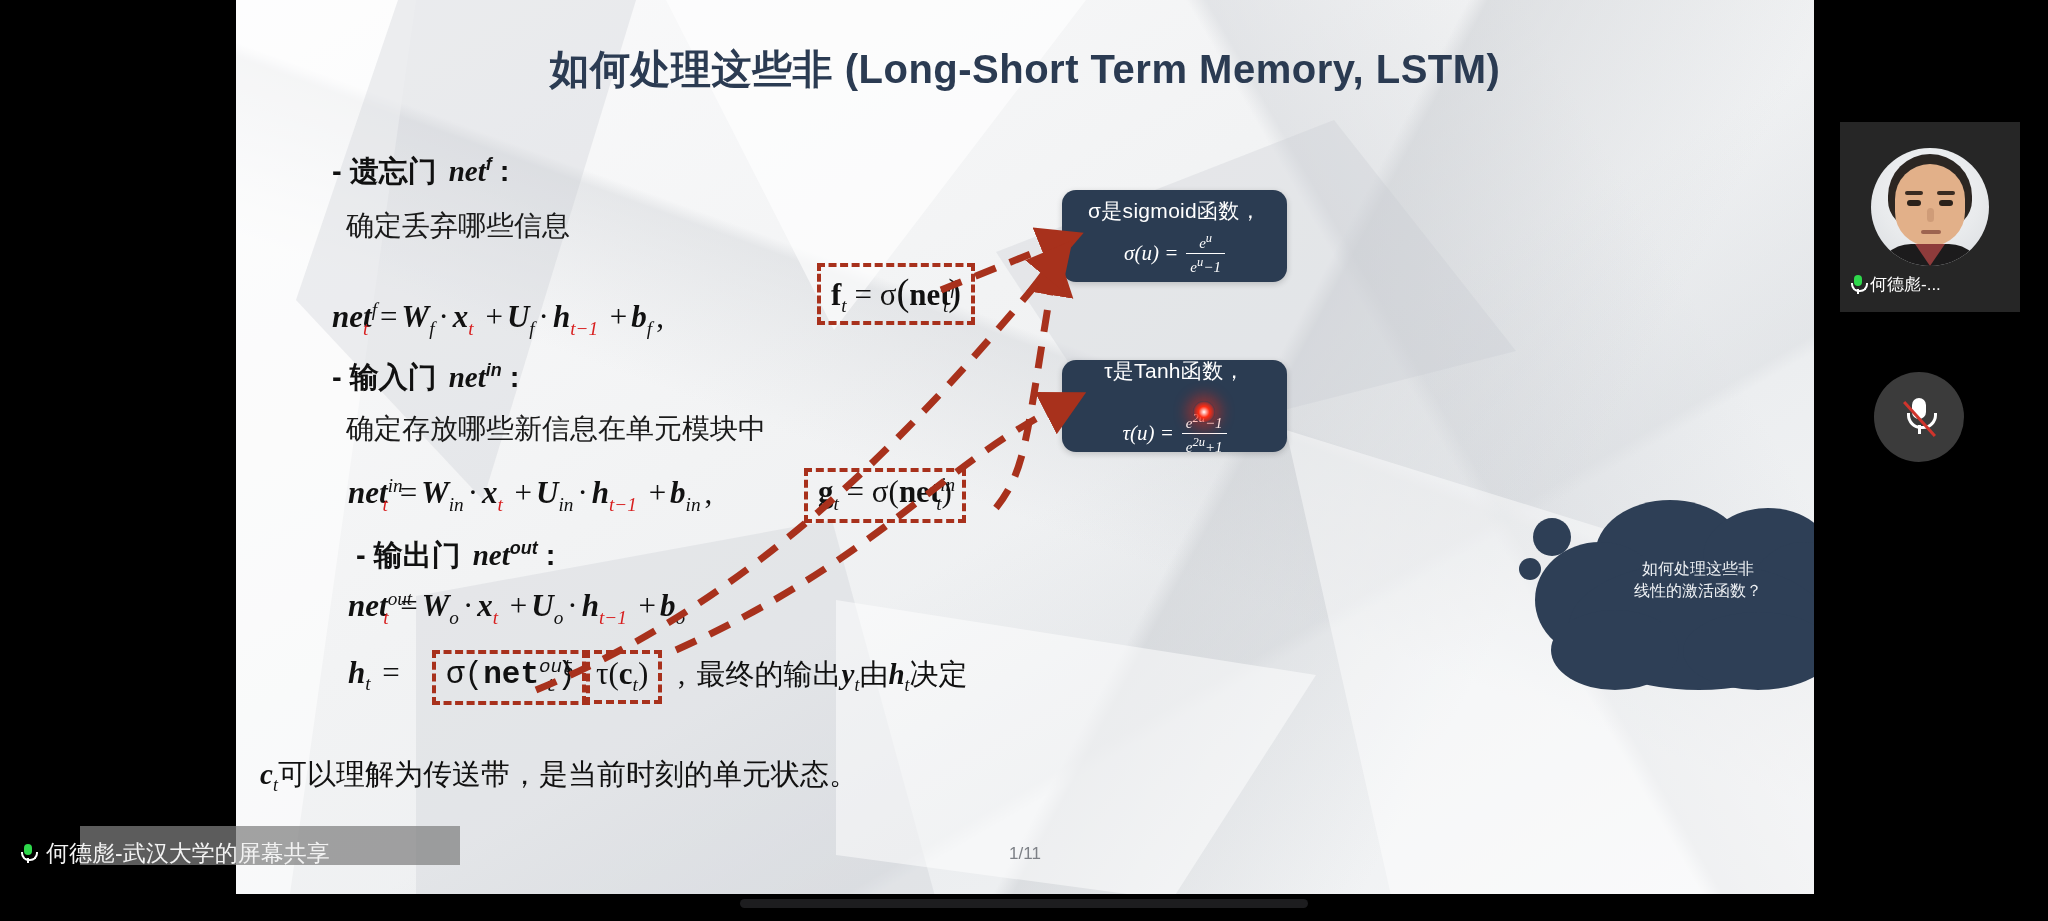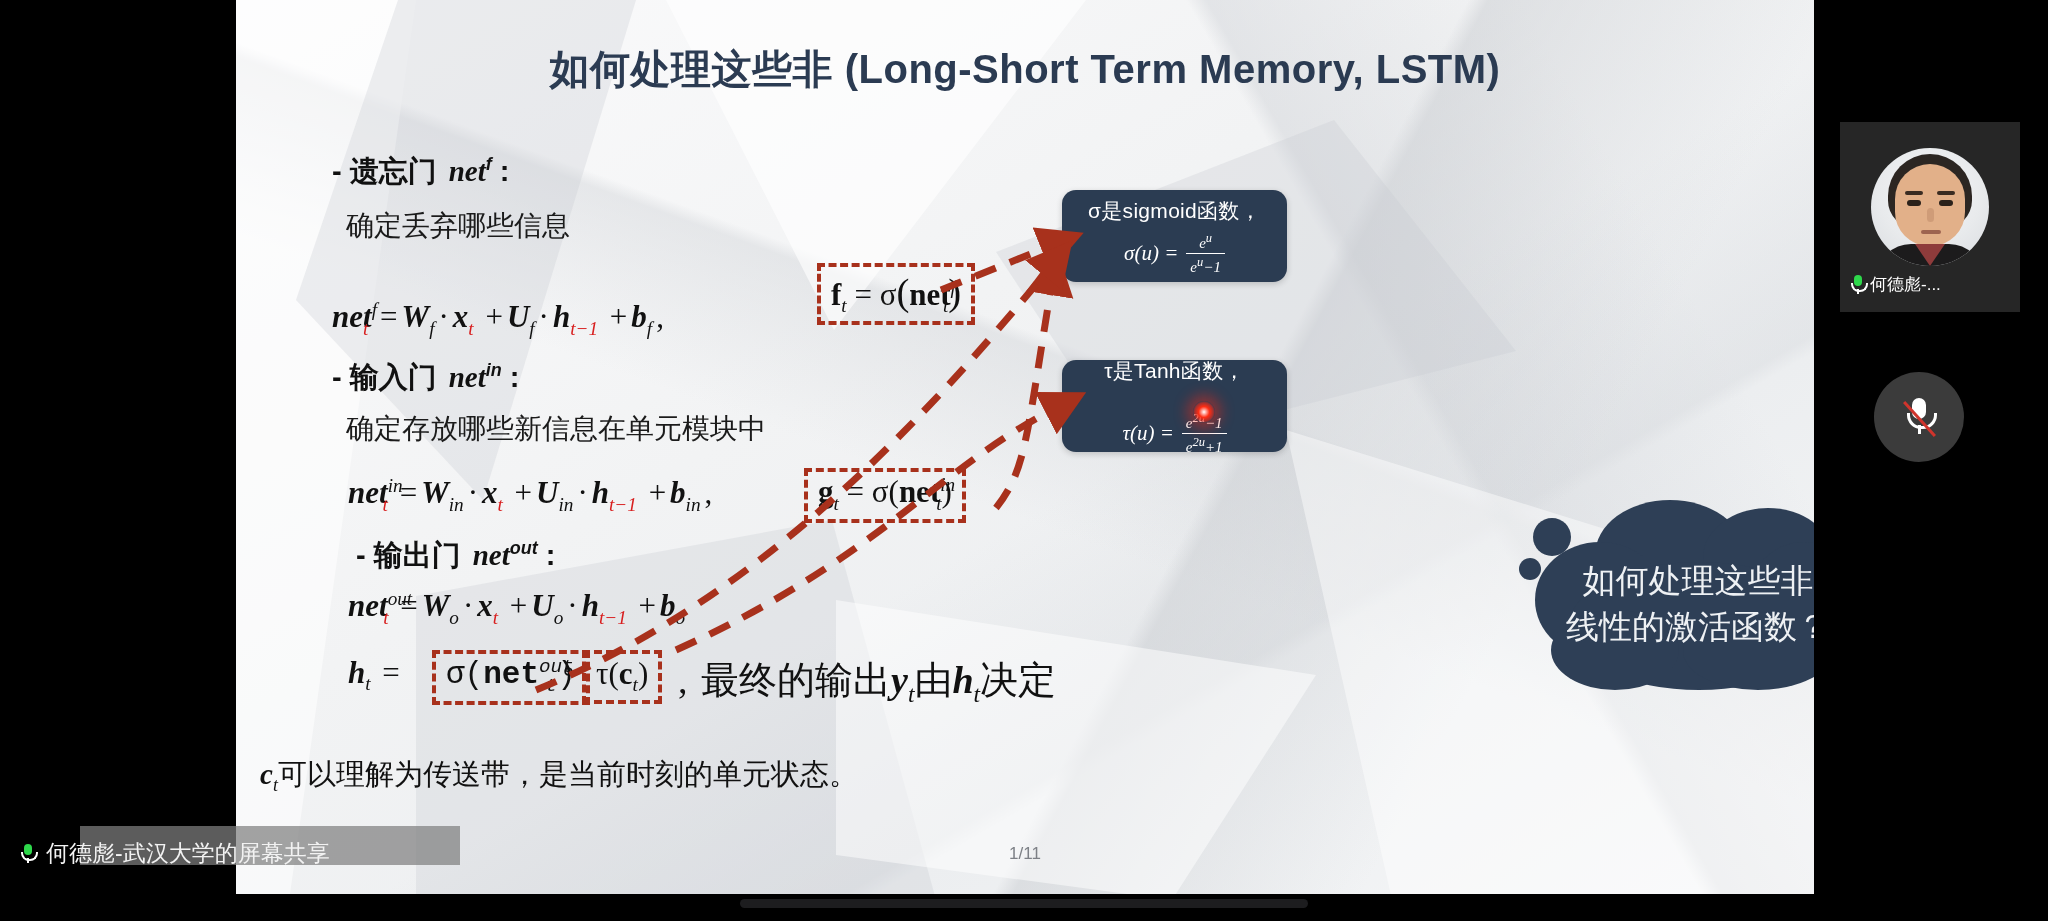--- a/index.html
+++ b/index.html
@@ -57,21 +57,21 @@
   .card .l1{font-size:21px;letter-spacing:.3px;margin-bottom:6px;}
   .card .l2{font-size:21px;font-family:"Liberation Serif",serif;font-style:italic;display:flex;align-items:center;gap:8px;}
   .frac{display:inline-flex;flex-direction:column;align-items:center;font-size:15px;line-height:1.12;}
   .frac .num{padding:0 4px 1px 4px;}
   .frac .den{padding:1px 4px 0 4px;border-top:1.5px solid #fff;}
 
   
   #cloud{position:absolute;left:1297px;top:500px;width:330px;height:190px;}
   #cloud .lobe{position:absolute;background:#2e3f56;border-radius:50%;}
   #cloud .txt{position:absolute;left:28px;top:58px;width:274px;text-align:center;
-    color:#eef1f4;font-size:33px;line-height:1.38;z-index:5;}
+    color:#eef1f4;font-size:16px;line-height:1.38;z-index:5;}
 
   
   svg#arrows{position:absolute;left:0;top:0;width:1578px;height:894px;pointer-events:none;}
 
   .laser{position:absolute;width:22px;height:22px;border-radius:50%;
     background:radial-gradient(circle,#fff 0%,#ff2d13 35%,rgba(255,40,20,.55) 60%,rgba(255,40,20,0) 75%);
     box-shadow:0 0 14px 6px rgba(255,40,20,.45);}
 
   #page-indicator{position:absolute;left:50%;transform:translateX(-50%);bottom:30px;
     color:#7d8086;font-size:17px;}
@@ -173,21 +173,21 @@
     <div class="eq" style="left:112px;top:655px;">
       <b>h</b><span class="sub">t</span> <span class="op">=</span>
     </div>
     <div class="boxed" style="left:196px;top:650px;font-family:Liberation Mono, monospace;">
       σ(<b>net</b><span class="sup">out</span><span class="sub" style="margin-left:-28px;">t</span>)
     </div>
     <div class="eq" style="left:324px;top:655px;font-size:27px;">∘</div>
     <div class="boxed" style="left:346px;top:650px;">
       τ(<b>c</b><span class="sub">t</span>)
     </div>
-    <div class="eq" style="left:438px;top:655px;font-size:38px;">
+    <div class="eq" style="left:438px;top:655px;font-size:29px;">
       <span class="op">,</span>&nbsp;最终的输出<b>y</b><span class="sub">t</span>由<b>h</b><span class="sub">t</span>决定
     </div>
 
     <div class="eq" style="left:24px;top:755px;font-size:29px;text-align:center;">
       <b>c</b><span class="sub">t</span>可以理解为传送带，是当前时刻的单元状态。
     </div>
 
     <div class="card" style="left:826px;top:190px;width:225px;height:92px;">
       <div class="l1">σ是sigmoid函数，</div>
       <div class="l2">

